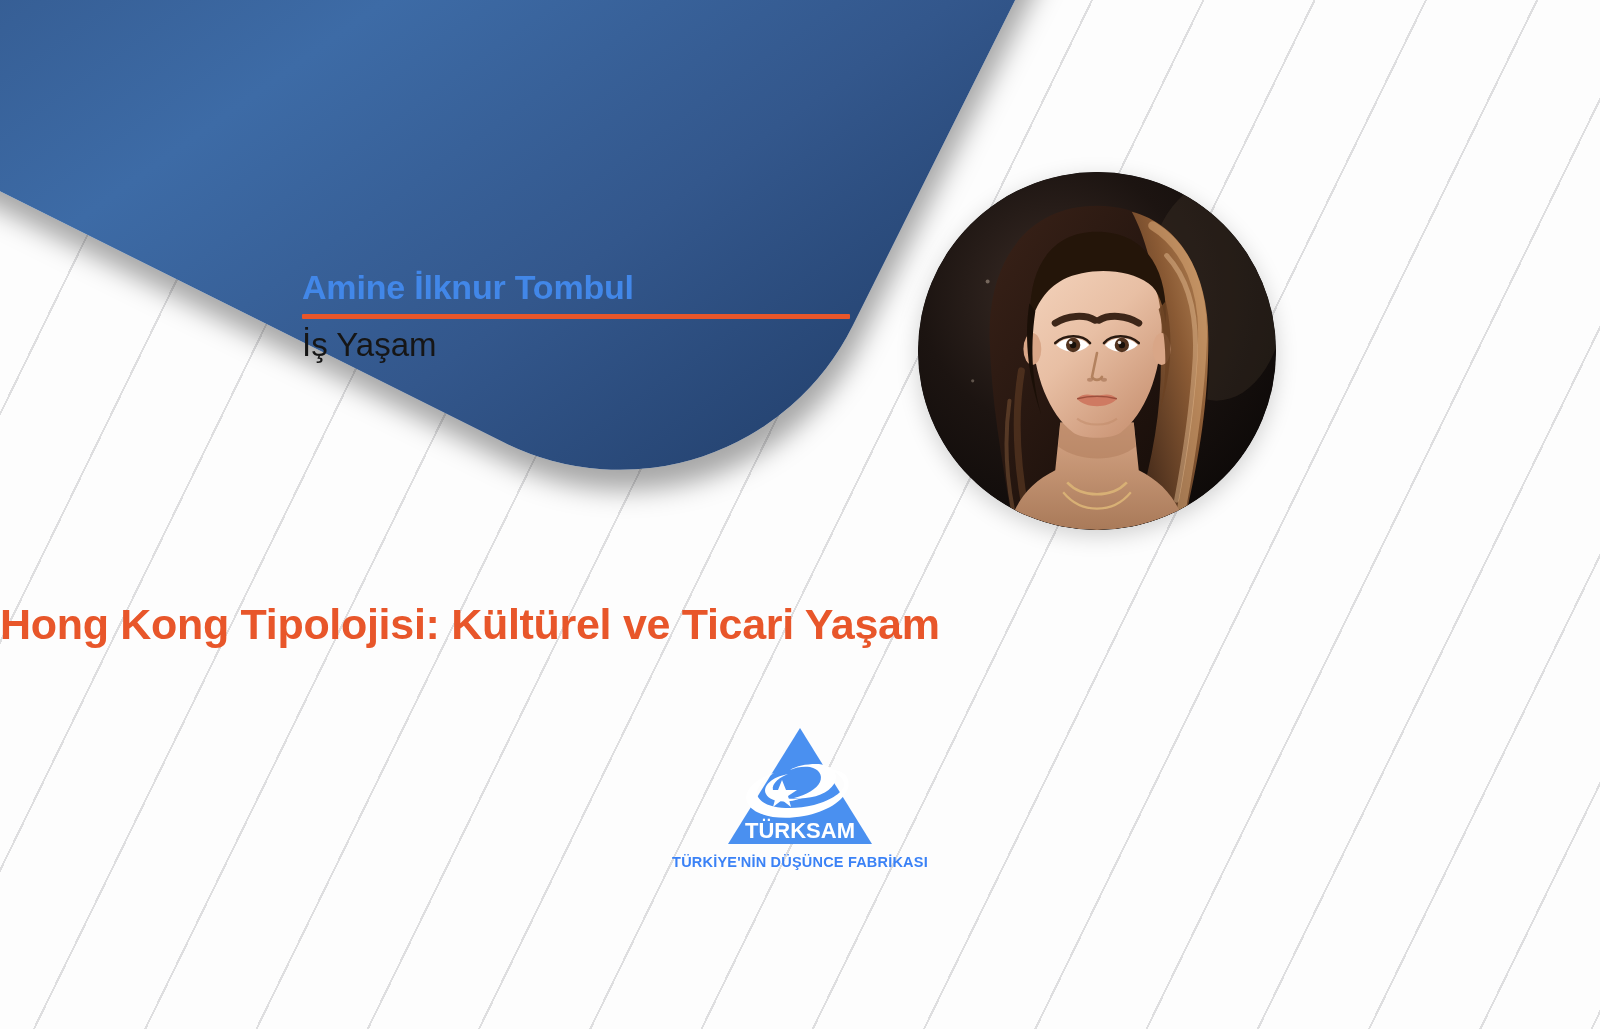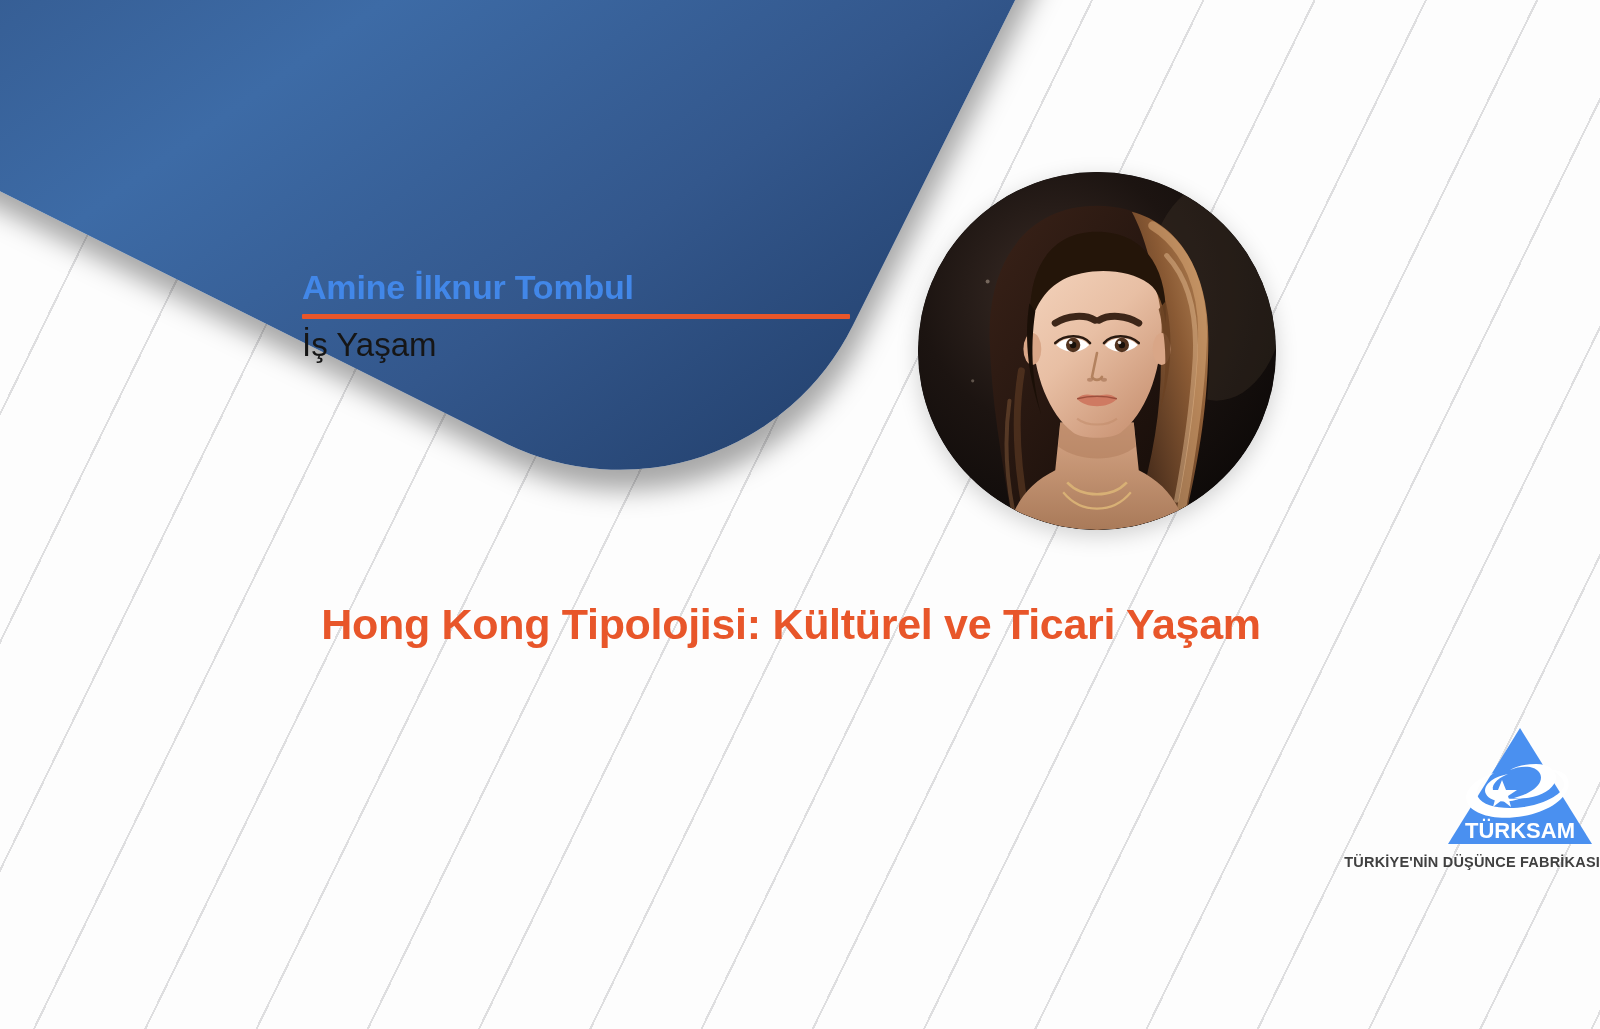--- a/index.html
+++ b/index.html
@@ -98,44 +98,44 @@
     background: #14100f;
   }
   .portrait svg { display: block; width: 100%; height: 100%; }
 
   
   .headline {
     position: absolute;
     left: 0;
     right: 18px;
     top: 600px;
-    text-align: center;
+    text-align: left;
     font-size: 43px;
     font-weight: bold;
     color: #e8562a;
     letter-spacing: -0.3px;
     white-space: nowrap;
   }
 
   
   .logo-block {
     position: absolute;
     left: 0;
     right: 0;
     top: 722px;
     display: flex;
     flex-direction: column;
-    align-items: flex-end;
+    align-items: center;
   }
   .logo-mark { width: 160px; height: 128px; display:block; }
   .logo-tagline {
     margin-top: 4px;
     font-size: 14.5px;
     font-weight: bold;
-    color: #404040;
+    color: #3b82f6;
     letter-spacing: 0.2px;
     white-space: nowrap;
   }
 </style>
 </head>
 <body>
 
 <div class="canvas">
 
   <div class="stripes"></div>

